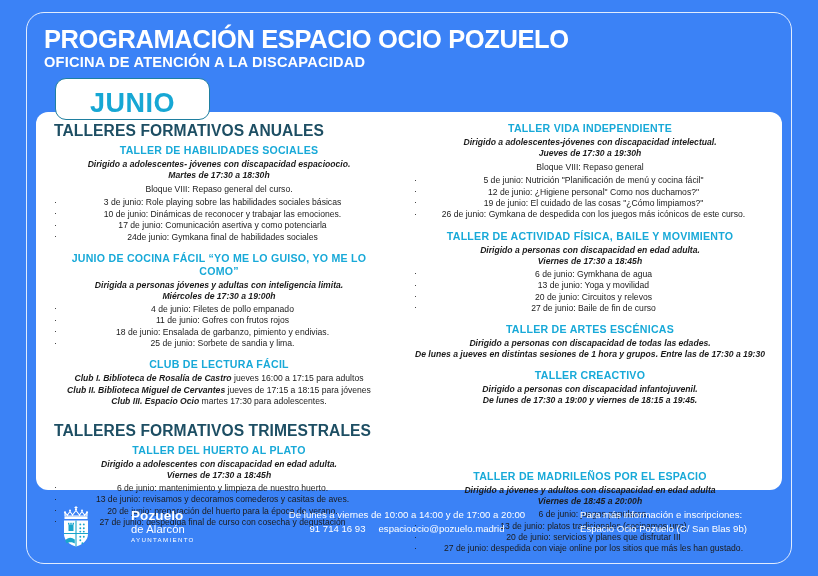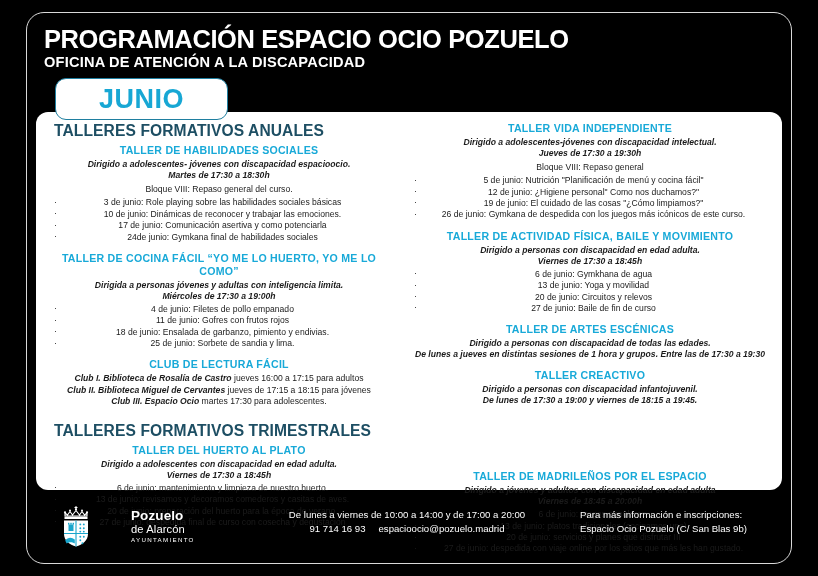--- a/index.html
+++ b/index.html
@@ -6,21 +6,21 @@
   * { box-sizing: border-box; margin: 0; padding: 0; }
   html, body {
     width: 818px; height: 576px;
     font-family: "Liberation Sans", sans-serif;
     background: #1aa6cc;
     overflow: hidden;
   }
   #poster {
     position: relative;
     width: 818px; height: 576px;
-    background: #000000;
+    background: #3b82f6;
   }
   
   .frame {
     position: absolute;
     left: 26px; top: 12px; right: 26px; bottom: 12px;
     border: 1.5px solid rgba(255,255,255,.85);
     border-radius: 18px;
     pointer-events: none;
   }
 
@@ -41,25 +41,25 @@
     letter-spacing: .2px;
     line-height: 1.12;
     margin-top: 2px;
     white-space: nowrap;
   }
 
   
   .month-tab {
     position: absolute;
     left: 55px; top: 78px;
-    width: 173px; height: 42px;
+    width: 155px; height: 42px;
     background: #ffffff;
     border: 1.5px solid #1f7fa0;
     border-radius: 11px;
-    display: flex; align-items: center; justify-content: center;
+    display: flex; align-items: flex-end; justify-content: center;
     z-index: 4;
   }
   .month-tab span {
     color: #17a7d4;
     font-size: 27px;
     font-weight: bold;
     letter-spacing: .5px;
   }
 
   
@@ -211,21 +211,21 @@
           <div class="w-note">Bloque VIII: Repaso general del curso.</div>
           <ul class="w-list">
             <li>3 de junio: Role playing sobre las habilidades sociales básicas</li>
             <li>10 de junio: Dinámicas de reconocer y trabajar las emociones.</li>
             <li>17 de junio: Comunicación asertiva y como potenciarla</li>
             <li>24de junio: Gymkana final de habilidades sociales</li>
           </ul>
         </div>
 
         <div class="block">
-          <div class="w-title">TALLER DE COCINA FÁCIL “YO ME LO HUERTO, YO ME LO COMO”</div>
+          <div class="w-title">JUNIO DE COCINA FÁCIL “YO ME LO GUISO, YO ME LO COMO”</div>
           <div class="w-meta">Dirigida a personas jóvenes y adultas con inteligencia limita.</div>
           <div class="w-meta">Miércoles de 17:30 a 19:00h</div>
           <ul class="w-list">
             <li>4 de junio: Filetes de pollo empanado</li>
             <li>11 de junio: Gofres con frutos rojos</li>
             <li>18 de junio: Ensalada de garbanzo, pimiento y endivias.</li>
             <li>25 de junio: Sorbete de sandia y lima.</li>
           </ul>
         </div>
 

